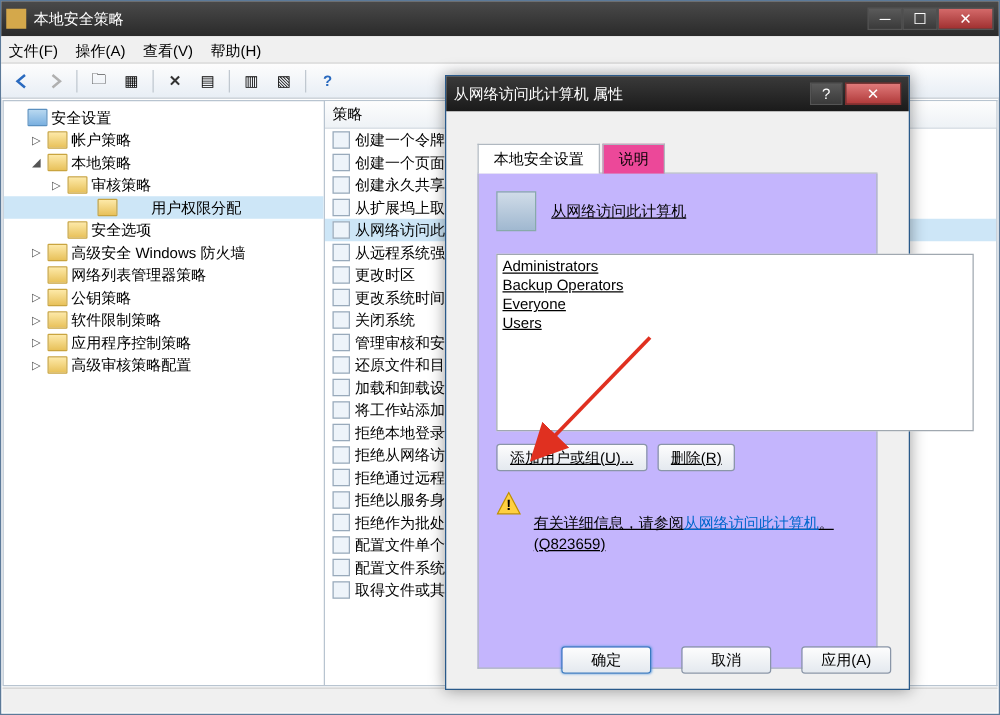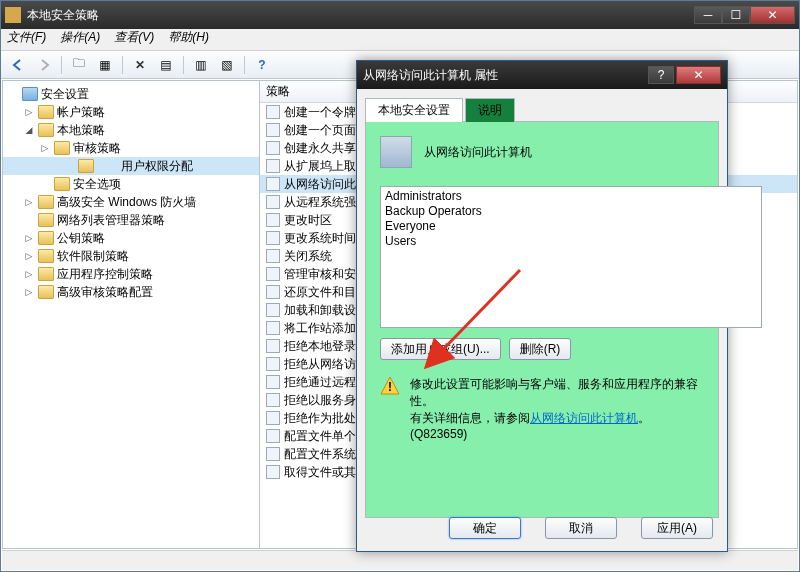--- a/index.html
+++ b/index.html
@@ -7,21 +7,21 @@
 
 
 .main-window { position: absolute; left: 0; top: 0; width: 800px; height: 572px; border: 1px solid #5c7a99; background: #fff; }
 .titlebar { height: 28px; background: linear-gradient(#4a4a4a, #2a2a2a); display: flex; align-items: center; padding: 0 4px; color: #fff; }
 .titlebar-icon { width: 16px; height: 16px; background: #d4a84b; margin-right: 6px; }
 .titlebar-text { flex: 1; }
 .win-btns { display: flex; gap: 0; }
 .win-btn { width: 28px; height: 18px; border: 1px solid #555; background: linear-gradient(#5a5a5a,#3a3a3a); display: flex; align-items: center; justify-content: center; color: #fff; cursor: pointer; }
 .win-btn.close { background: linear-gradient(#d46a6a,#a03030); width: 45px; }
 
-.menubar { height: 22px; background: #f0f0f0; border-bottom: 1px solid #d0d0d0; display: flex; align-items: flex-start; padding: 0 6px; gap: 14px; font-style: italic; }
+.menubar { height: 22px; background: #f0f0f0; border-bottom: 1px solid #d0d0d0; display: flex; align-items: flex-end; padding: 0 6px; gap: 14px; }
 .menu-item { cursor: pointer; }
 
 .toolbar { height: 28px; background: linear-gradient(#fdfdfd,#e8eef5); border-bottom: 1px solid #c0c8d0; display: flex; align-items: center; padding: 0 6px; gap: 4px; }
 .tb-btn { width: 22px; height: 22px; display: flex; align-items: center; justify-content: center; cursor: pointer; border-radius: 2px; }
 .tb-sep { width: 1px; height: 18px; background: #c0c8d0; margin: 0 2px; }
 
 .body-area { position: absolute; top: 79px; left: 1px; right: 1px; bottom: 22px; display: flex; }
 .tree-pane { width: 258px; border: 1px solid #b8c4d0; background: #fff; overflow: auto; padding: 4px 0; }
 .tree-node { display: flex; align-items: center; height: 18px; padding-left: 4px; cursor: pointer; white-space: nowrap; }
 .tree-node.selected { background: #cde6f7; gap: 24px; }
@@ -39,25 +39,25 @@
 
 .statusbar { position: absolute; bottom: 1px; left: 1px; right: 1px; height: 20px; background: #f0f0f0; border-top: 1px solid #d0d0d0; }
 
 
 .dialog { position: absolute; left: 356px; top: 60px; width: 372px; height: 492px; background: #f0f0f0; border: 1px solid #2a5a8a; box-shadow: 0 0 12px rgba(0,0,0,.4); }
 .dlg-titlebar { height: 28px; background: linear-gradient(#3a3a3a,#1a1a1a); display: flex; align-items: center; color: #fff; padding: 0 6px; }
 .dlg-title { flex: 1; }
 .dlg-help { width: 26px; height: 18px; background: linear-gradient(#5a5a5a,#3a3a3a); border: 1px solid #555; display: flex; align-items: center; justify-content: center; margin-right: 2px; cursor: pointer; }
 .dlg-close { width: 45px; height: 18px; background: linear-gradient(#e07a7a,#b03a3a); border: 1px solid #803030; display: flex; align-items: center; justify-content: center; cursor: pointer; }
 
-.dlg-body { padding: 8px; }
+.dlg-body { padding: 25px; }
 .tabs { display: flex; border-bottom: 1px solid #b0b8c0; }
-.tab { padding: 3px 12px; border: 1px solid #b0b8c0; border-bottom: none; background: #15803d; margin-right: 2px; cursor: pointer; position: relative; top: 1px; }
+.tab { padding: 3px 12px; border: 1px solid #b0b8c0; border-bottom: none; background: #ec4899; margin-right: 2px; cursor: pointer; position: relative; top: 1px; }
 .tab.active { background: #fff; }
-.tab-content { background: #86efac; border: 1px solid #b0b8c0; border-top: none; height: 396px; padding: 14px; position: relative; }
+.tab-content { background: #c4b5fd; border: 1px solid #b0b8c0; border-top: none; height: 396px; padding: 14px; position: relative; text-decoration: underline; }
 
 .policy-row { display: flex; align-items: center; gap: 12px; margin-bottom: 18px; }
 .policy-icon { width: 32px; height: 32px; background: linear-gradient(#d0dce8,#a0b8d0); border: 1px solid #8aa; }
 .policy-name { }
 
 .userlist { width: 382px; height: 142px; border: 1px solid #a0a8b0; background: #fff; padding: 2px 4px; font-family: "SimSun", monospace; overflow: auto; }
 .userlist div { height: 15px; }
 
 .btn-row { display: flex; gap: 8px; margin-top: 10px; }
 .btn { height: 22px; padding: 0 10px; border: 1px solid #8a96a8; background: linear-gradient(#fdfdfd,#e4e9ef); cursor: pointer; display: inline-flex; align-items: center; border-radius: 3px; }
@@ -314,21 +314,21 @@
         <button class="btn">删除(R)</button>
       </div>
       <div class="warning">
         <div class="warn-icon">
           <svg viewBox="0 0 20 20">
               <path d="M10 1 L19 18 L1 18 Z" fill="#ffd040" stroke="#c09000"></path>
               <text x="10" y="15" text-anchor="middle" font-size="12" font-weight="bold">!</text>
             </svg>
         </div>
         <div class="warn-text">
-          <span>修改此设置可能影响与客户端、服务和应用程序的兼容性。</span><br>
+          <br>
           <span>有关详细信息，请参阅</span><a>从网络访问此计算机</a><span>。 (Q823659)</span>
         </div>
       </div>
     </div>
   </div>
   <div class="dlg-buttons">
     <button class="btn default">确定</button>
     <button class="btn">取消</button>
     <button class="btn">应用(A)</button>
   </div>

